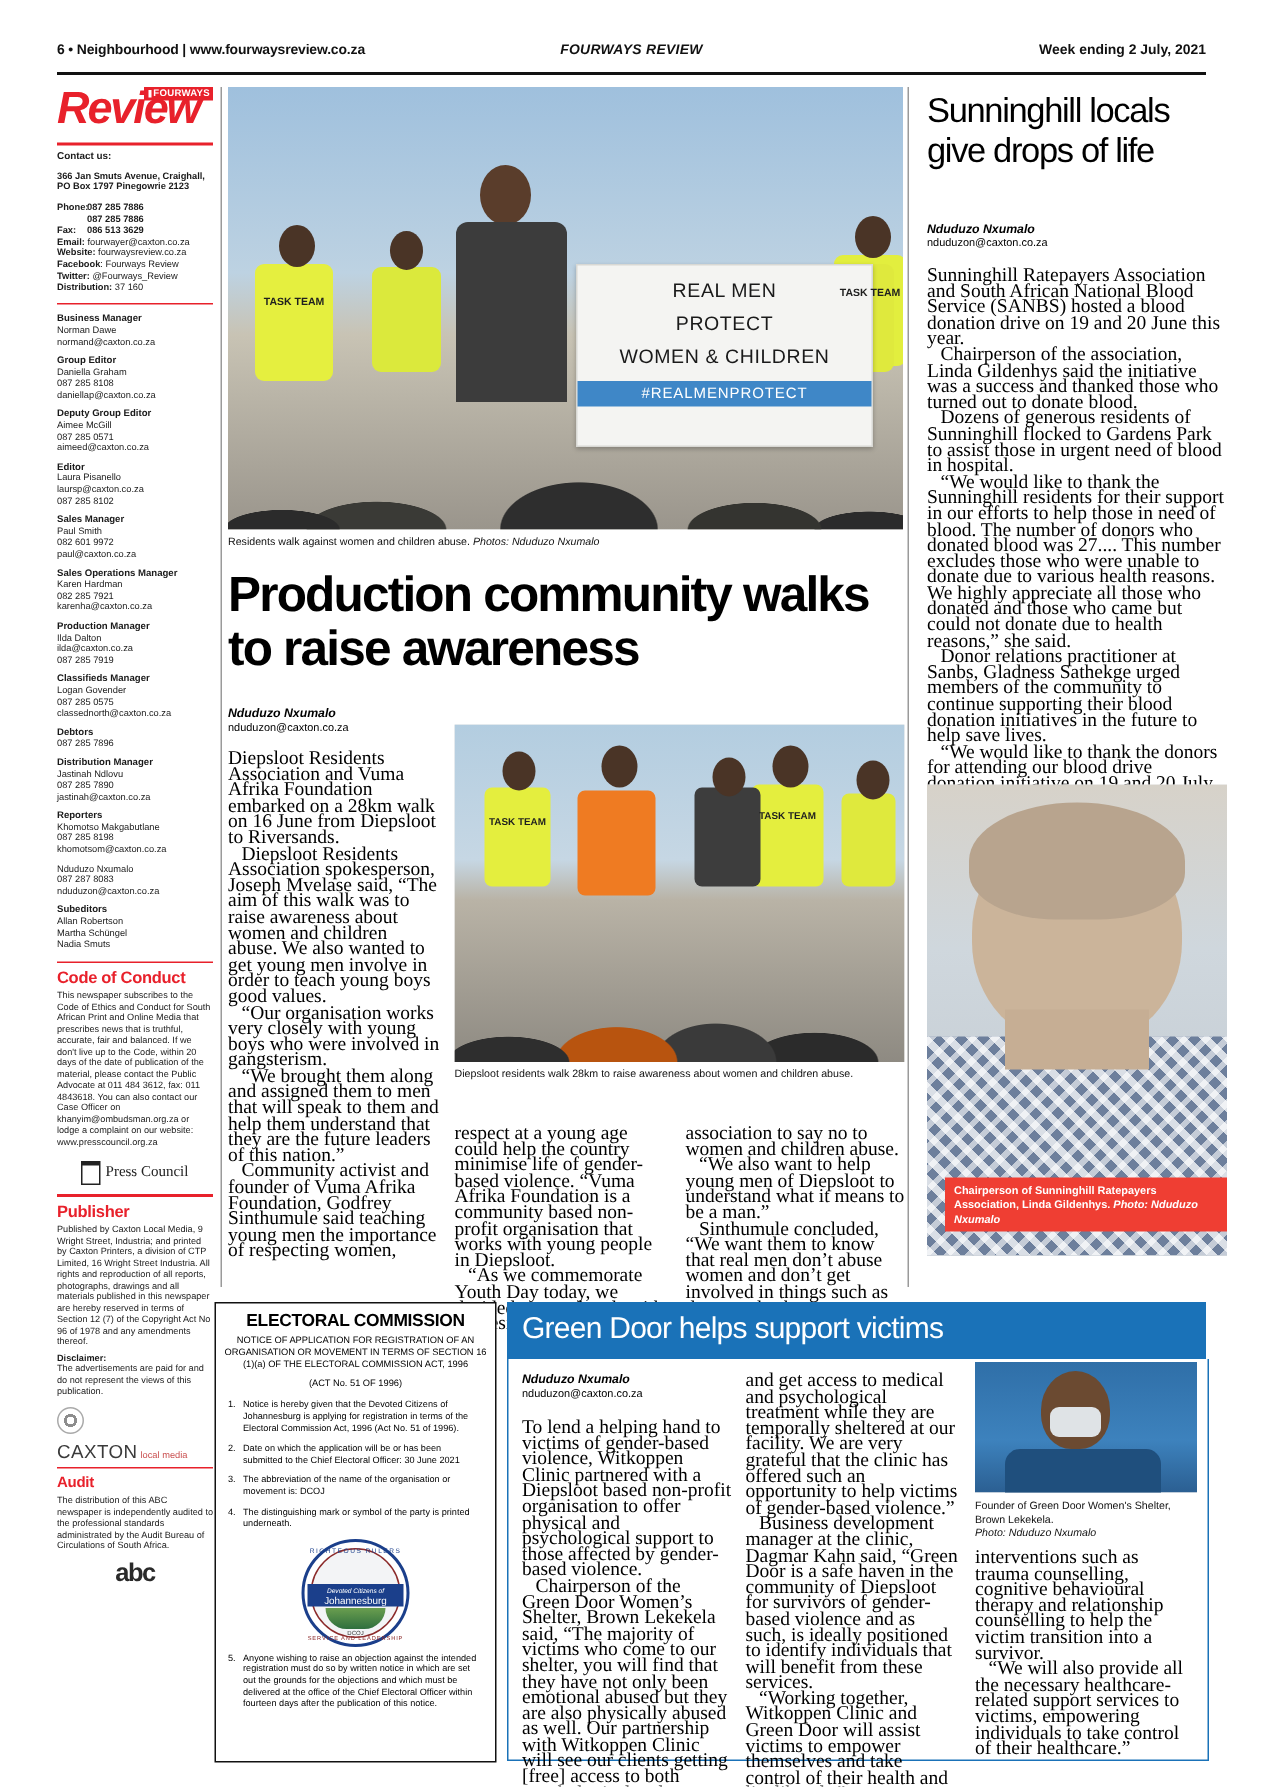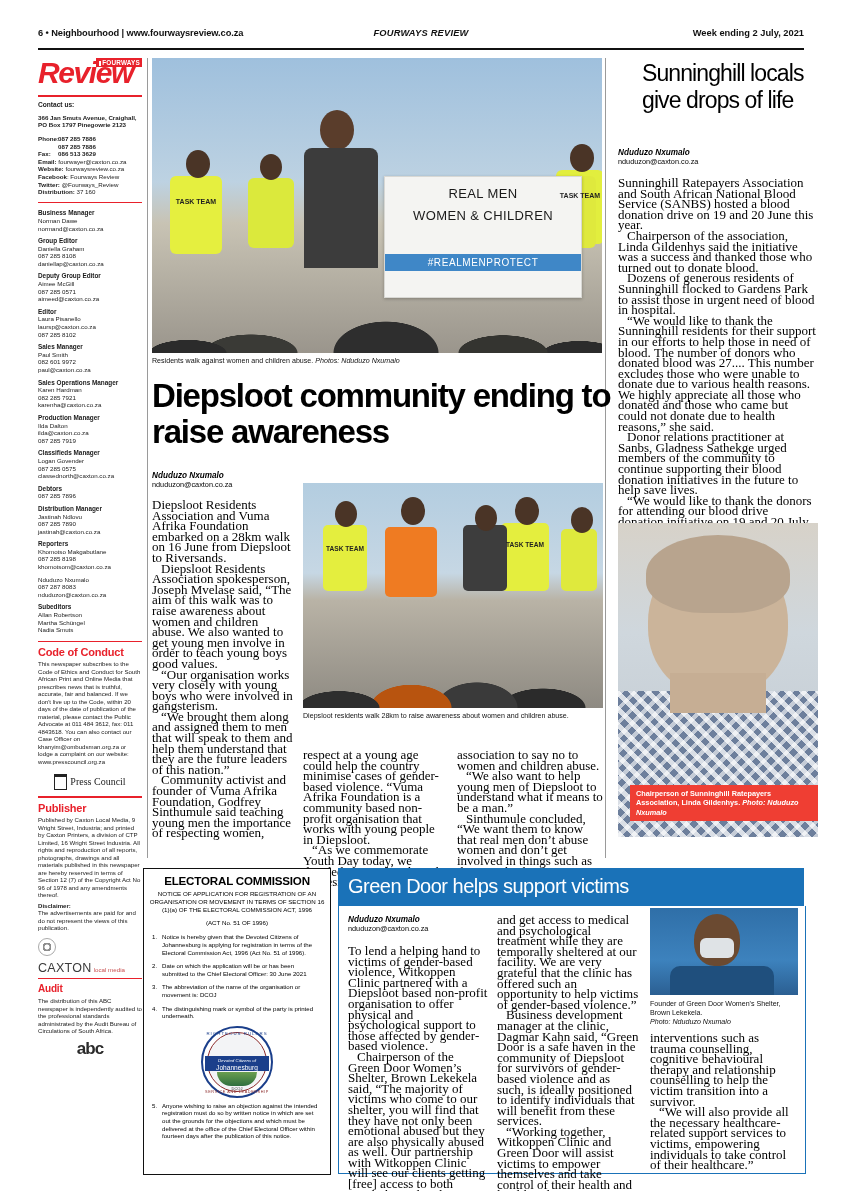--- a/index.html
+++ b/index.html
@@ -86,21 +86,21 @@
   .byline{font-family:"Liberation Sans",sans-serif;font-weight:bold;font-style:italic;font-size:8.2px;color:#000;}
   .byemail{font-family:"Liberation Sans",sans-serif;font-size:7.3px;color:#000;margin-bottom:7px;}
   .col{position:absolute;font-family:"Liberation Serif",serif;font-size:13px;line-height:10.6px;text-align:left;color:#000;}
   .col p{margin:0;text-indent:9px;}
   .col p.first{text-indent:0;}
 
   
   .rheadline{
     position:absolute;left:618px;top:60px;width:200px;
     font-family:"Liberation Sans",sans-serif;font-weight:normal;
-    font-size:23px;line-height:27px;letter-spacing:-.9px;color:#000;margin-left:24px;
+    font-size:23px;line-height:27px;letter-spacing:-.9px;color:#000;
   }
 
   .redcap{
     position:absolute;background:#ef3e33;color:#fff;
     font-family:"Liberation Sans",sans-serif;font-weight:bold;
     font-size:7.3px;line-height:9.4px;padding:4px 6px;
   }
   .redcap i{font-style:italic;}
 
   
@@ -291,37 +291,38 @@
     <div style="position:absolute;left:34px;top:92px;width:24px;height:28px;background:#4a3426;border-radius:50%;"></div>
     <div style="position:absolute;left:108px;top:96px;width:22px;height:26px;background:#4a3426;border-radius:50%;"></div>
     <div style="position:absolute;left:168px;top:52px;width:34px;height:40px;background:#5a3d2b;border-radius:50%;"></div>
     <div style="position:absolute;left:418px;top:86px;width:24px;height:28px;background:#4a3426;border-radius:50%;"></div>
 
     <div style="position:absolute;left:152px;top:90px;width:74px;height:120px;background:#3c3c3c;border-radius:8px 8px 0 0;"></div>
 
     <div style="position:absolute;left:232px;top:118px;width:196px;height:120px;background:#f4f4f2;border:1px solid #d8d8d4;box-shadow:0 1px 3px rgba(0,0,0,.25);">
       <div style="font-family:'Liberation Sans',sans-serif;text-align:center;color:#1a1a1a;font-size:13px;line-height:22px;padding-top:6px;letter-spacing:.4px;">
         <div>REAL MEN</div>
+        <div>PROTECT</div>
         <div>WOMEN &amp; CHILDREN</div>
       </div>
       <div style="position:absolute;left:0;right:0;bottom:26px;height:17px;background:#3f87c7;">
         <div style="font-family:'Liberation Sans',sans-serif;color:#fff;font-size:10px;text-align:center;line-height:17px;letter-spacing:.6px;">#REALMENPROTECT</div>
       </div>
     </div>
 
     <div style="position:absolute;left:22px;top:140px;width:44px;font-family:'Liberation Sans',sans-serif;font-size:7px;font-weight:bold;text-align:center;line-height:8px;color:#1f1f1f;">TASK TEAM</div>
     <div style="position:absolute;left:405px;top:134px;width:46px;font-family:'Liberation Sans',sans-serif;font-size:7px;font-weight:bold;text-align:center;line-height:8px;color:#1f1f1f;">TASK TEAM</div>
   </div>
 
   <div class="cap" style="position:absolute;left:152px;top:357px;width:455px;">
     <span>Residents walk against women and children abuse.</span>
     <i>Photos: Nduduzo Nxumalo</i>
   </div>
 
-  <div class="headline">Diepsloot community ending to raise awareness</div>
+  <div class="headline">Production community walks to raise awareness</div>
 
   <div style="position:absolute;left:152px;top:471px;width:140px;">
     <div class="byline">Nduduzo Nxumalo</div>
     <div class="byemail">nduduzon@caxton.co.za</div>
   </div>
 
   <div class="col" id="lead-col1" style="left:152px;top:500px;width:142px;">
       <p class="first">Diepsloot Residents Association and Vuma Afrika Foundation embarked on a 28km walk on 16 June from Diepsloot to Riversands.</p>
       <p>Diepsloot Residents Association spokesperson, Joseph Mvelase said, “The aim of this walk was to raise awareness about women and children abuse. We also wanted to get young men involve in order to teach young boys good values.</p>
       <p>“Our organisation works very closely with young boys who were involved in gangsterism.</p>
@@ -346,21 +347,21 @@
     <div style="position:absolute;left:172px;top:22px;width:22px;height:26px;background:#4a3426;border-radius:50%;"></div>
     <div style="position:absolute;left:212px;top:14px;width:24px;height:28px;background:#4a3426;border-radius:50%;"></div>
     <div style="position:absolute;left:268px;top:24px;width:22px;height:26px;background:#4a3426;border-radius:50%;"></div>
     <div style="position:absolute;left:22px;top:62px;width:40px;font-family:'Liberation Sans',sans-serif;font-size:6.6px;font-weight:bold;text-align:center;line-height:7.5px;color:#1f1f1f;">TASK TEAM</div>
     <div style="position:absolute;left:200px;top:58px;width:44px;font-family:'Liberation Sans',sans-serif;font-size:6.6px;font-weight:bold;text-align:center;line-height:7.5px;color:#1f1f1f;">TASK TEAM</div>
   </div>
 
   <div class="cap" style="position:absolute;left:303px;top:712px;width:300px;">Diepsloot  residents walk 28km to raise awareness about women and children abuse.</div>
 
   <div class="col" id="lead-col2" style="left:303px;top:750px;width:142px;">
-      <p class="first">respect at a young age could help the country minimise cases of gender-based violence. “Vuma Afrika Foundation is a community based non-profit organisation that works with young people in Diepsloot.</p>
+      <p class="first">respect at a young age could help the country minimise life of gender-based violence. “Vuma Afrika Foundation is a community based non-profit organisation that works with young people in Diepsloot.</p>
       <p>“As we commemorate Youth Day today, we decided to year hands with the residents</p>
     </div>
   <div class="col" id="lead-col3" style="left:457px;top:750px;width:146px;">
       <p class="first">association to say no to women and children abuse.</p>
       <p>“We also want to help young men of Diepsloot to understand what it means to be a man.”</p>
       <p>Sinthumule concluded, “We want them to know that real men don’t abuse women and don’t get involved in things such as drugs and substance abuse.”</p>
     </div>
 
   <div class="rheadline">Sunninghill locals give drops of life</div>
 

